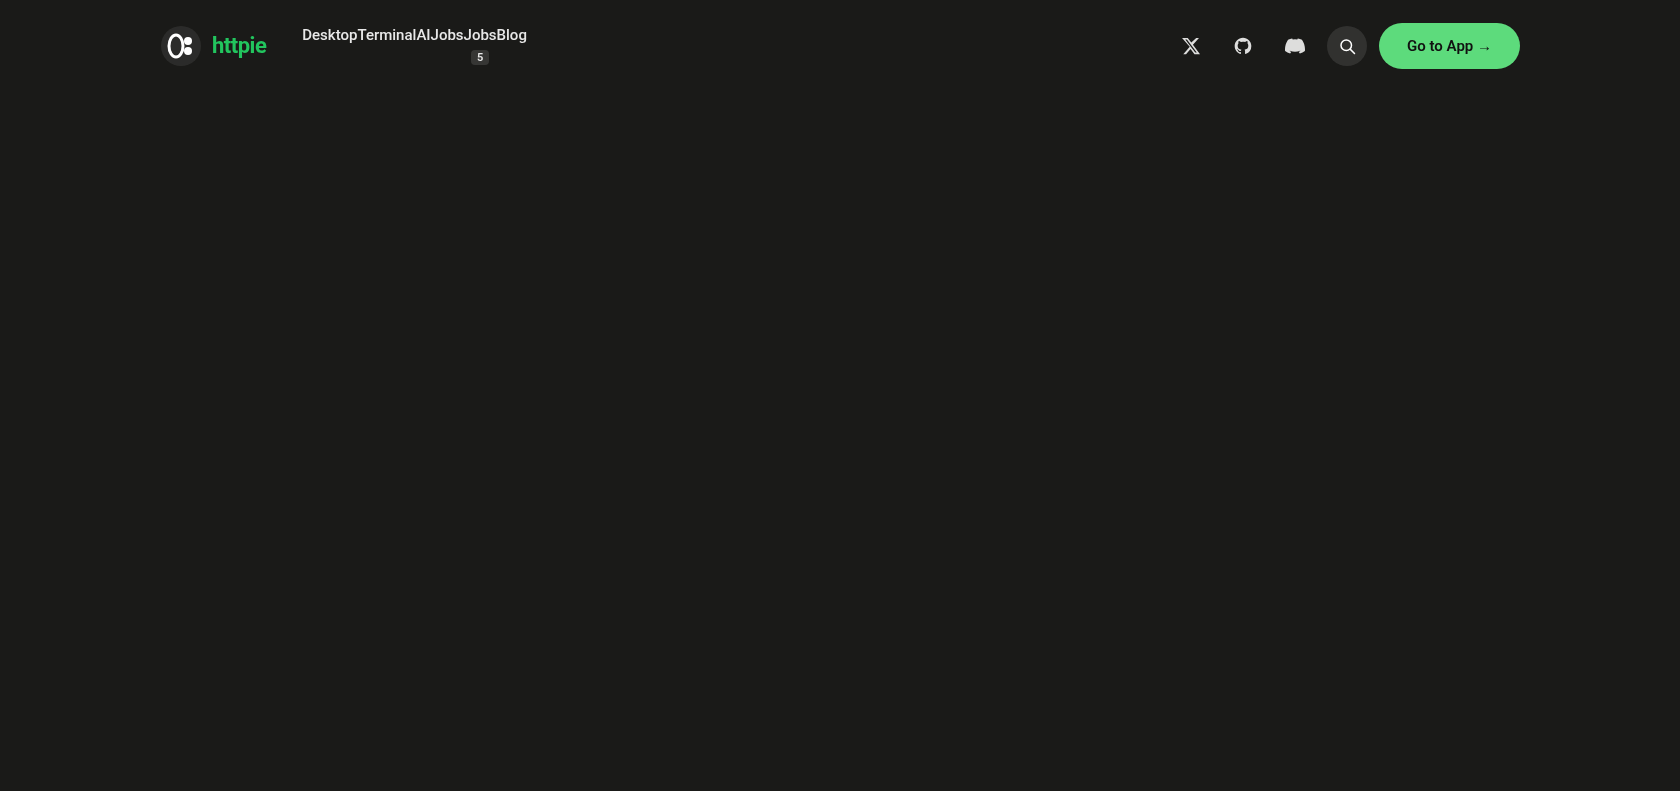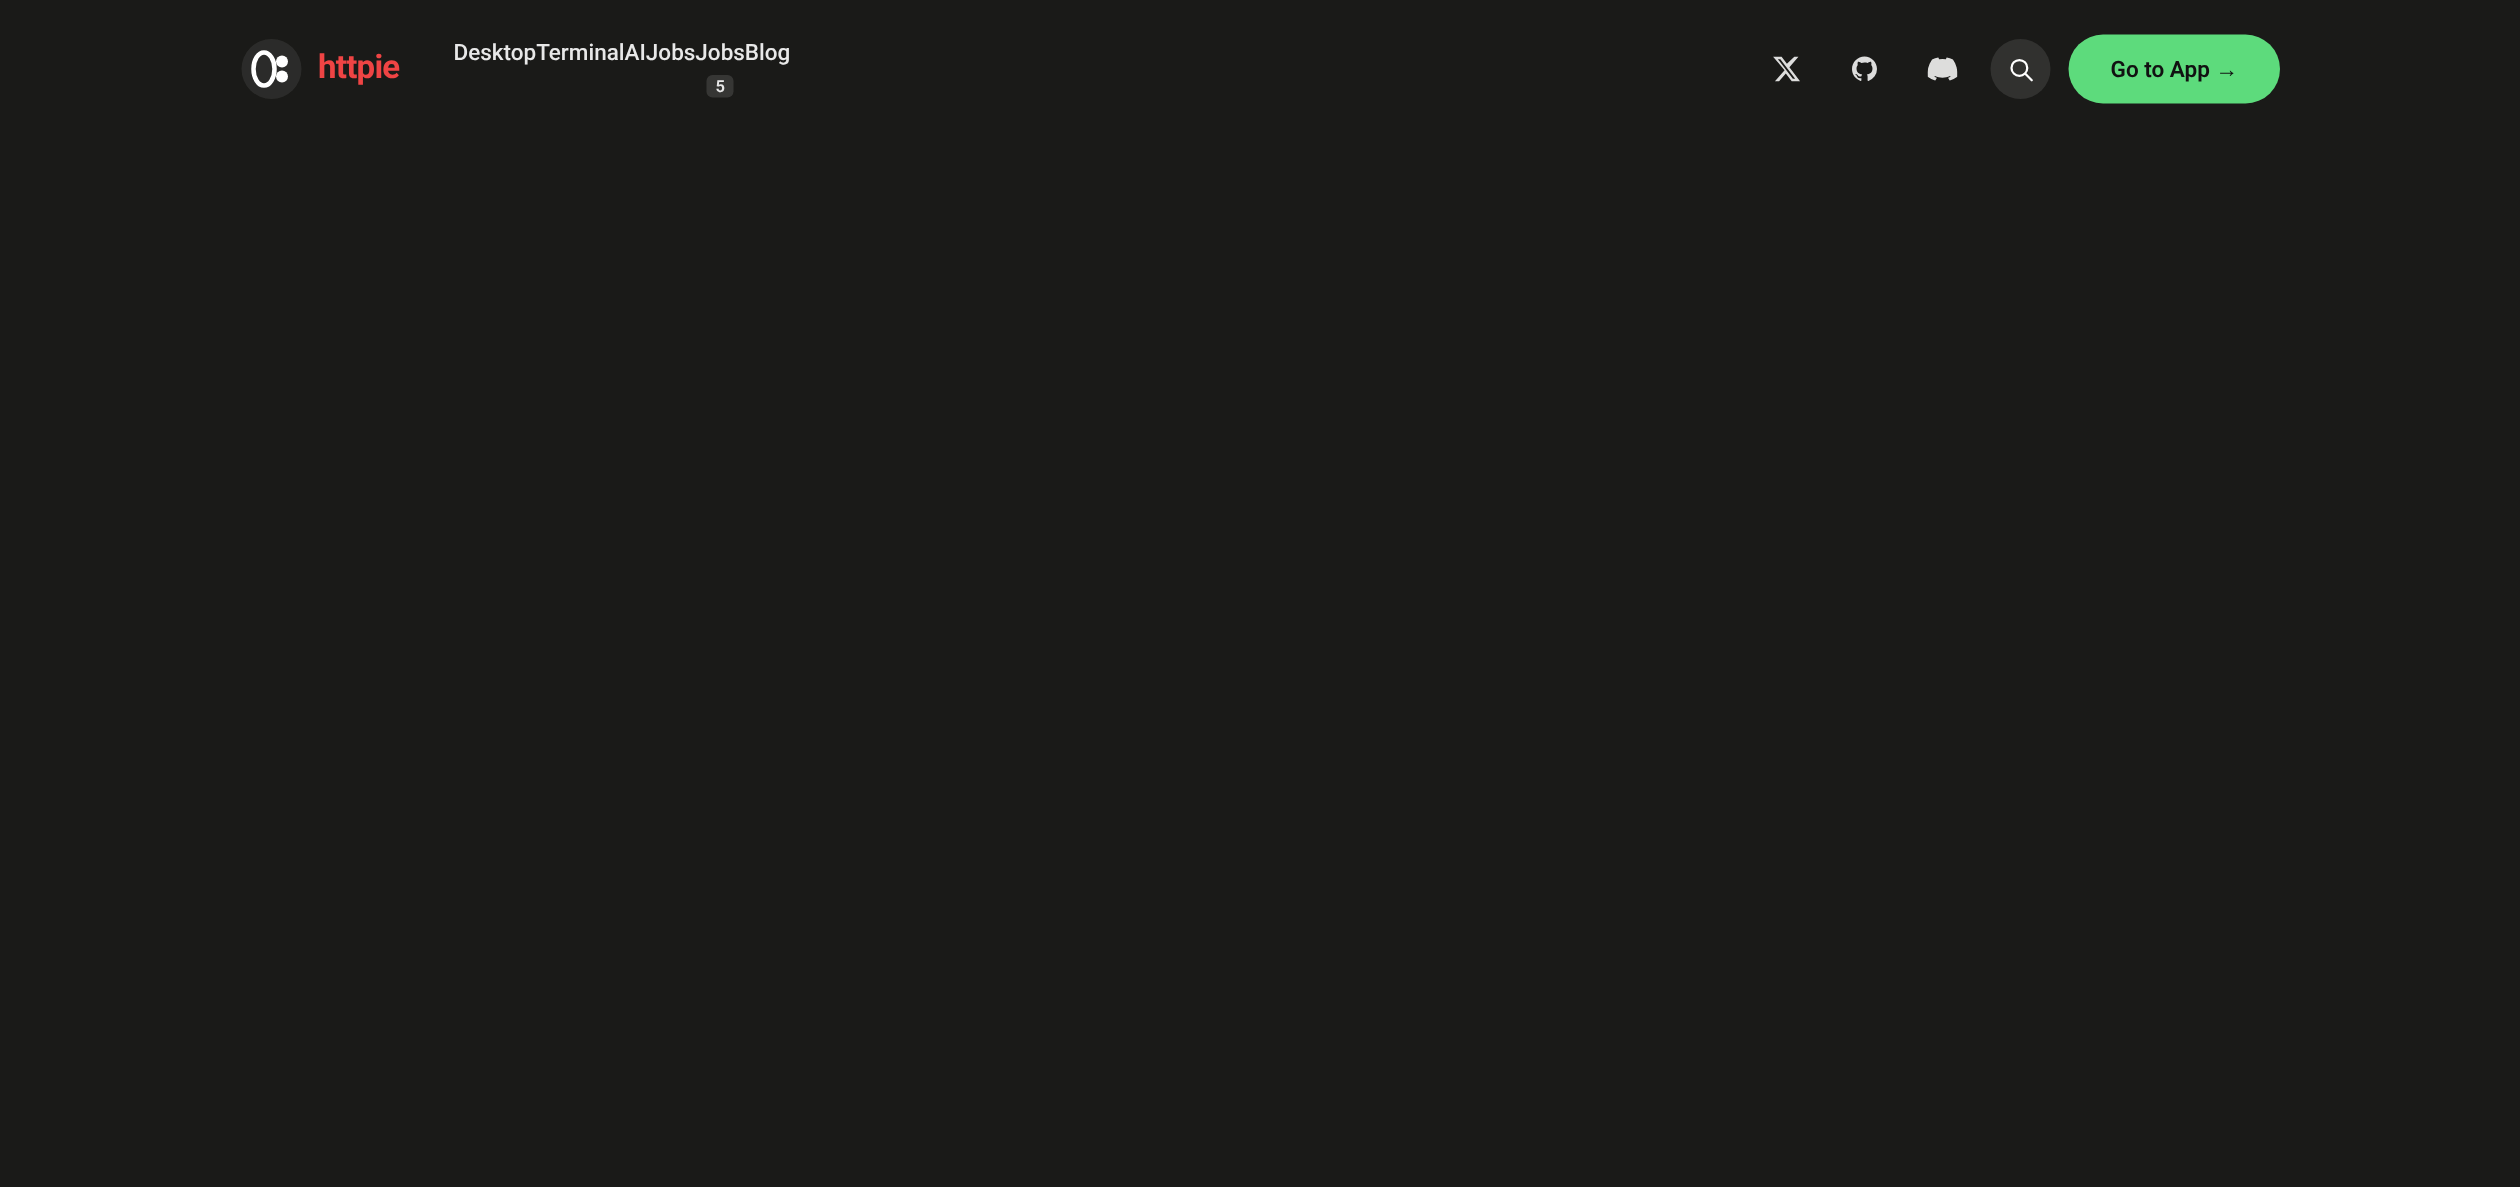--- a/index.html
+++ b/index.html
@@ -37,21 +37,21 @@
       gap: 10px;
       text-decoration: none;
     }
 
     .logo-icon {
       width: 42px;
       height: 42px;
     }
 
     .logo-text {
-      color: #ef4444;
+      color: #22c55e;
       font-size: 22px;
       font-weight: 700;
       letter-spacing: -0.5px;
     }
 
     nav {
       display: flex;
       align-items: flex-start;
     }
 

